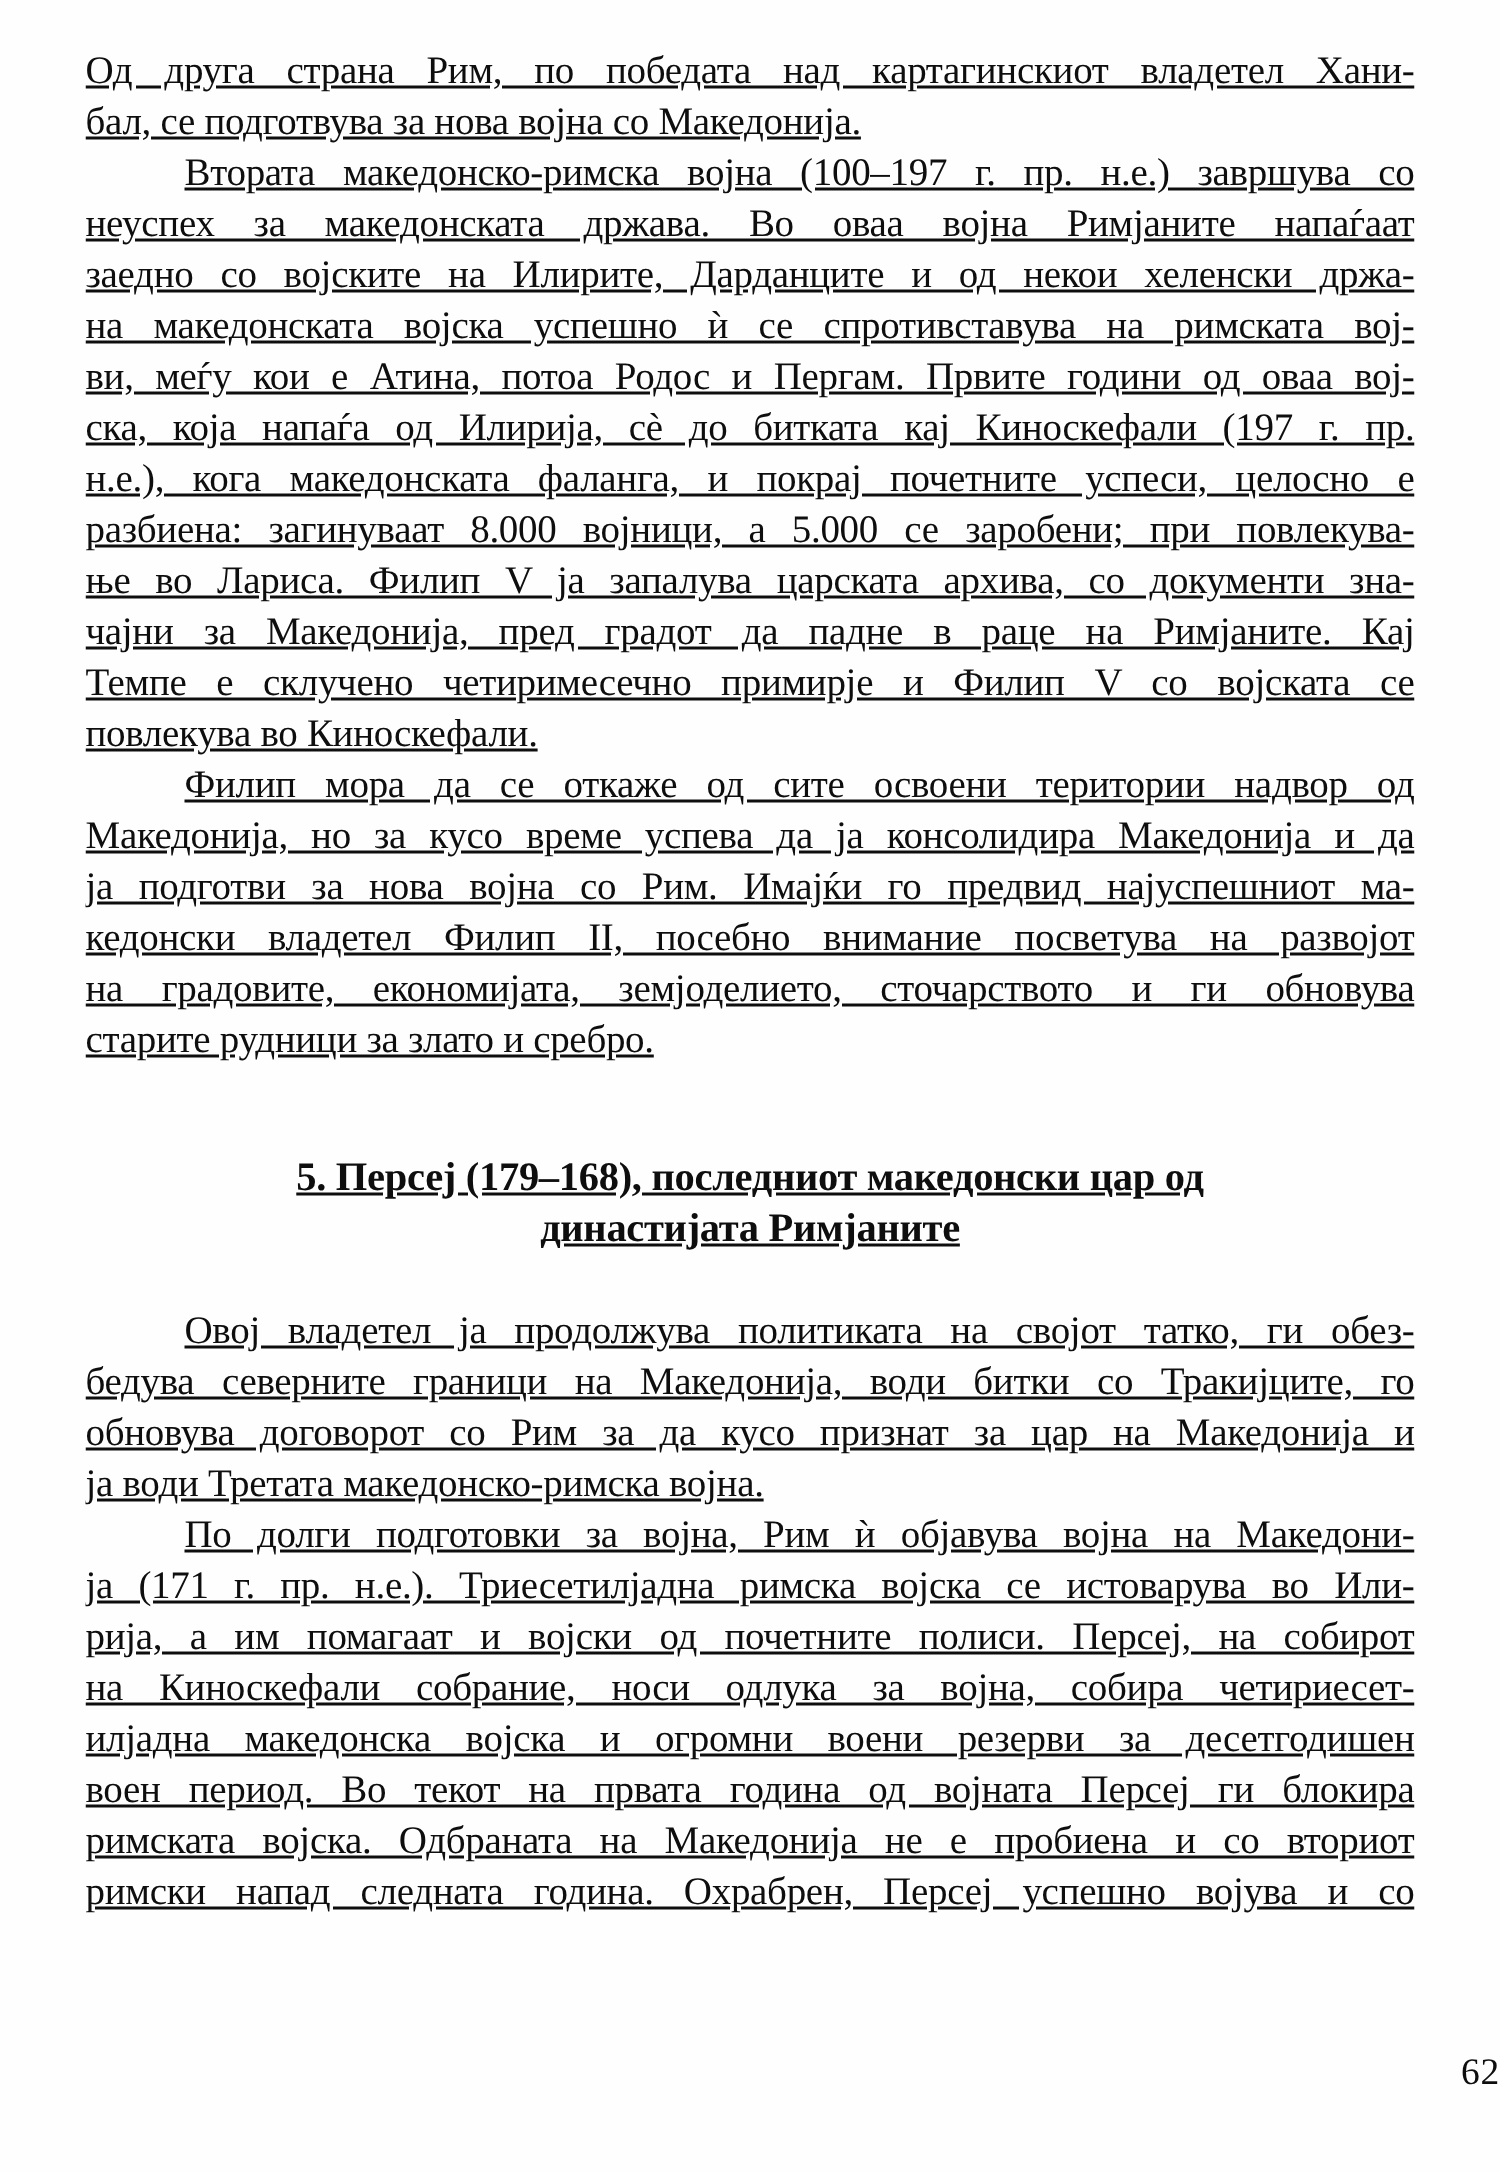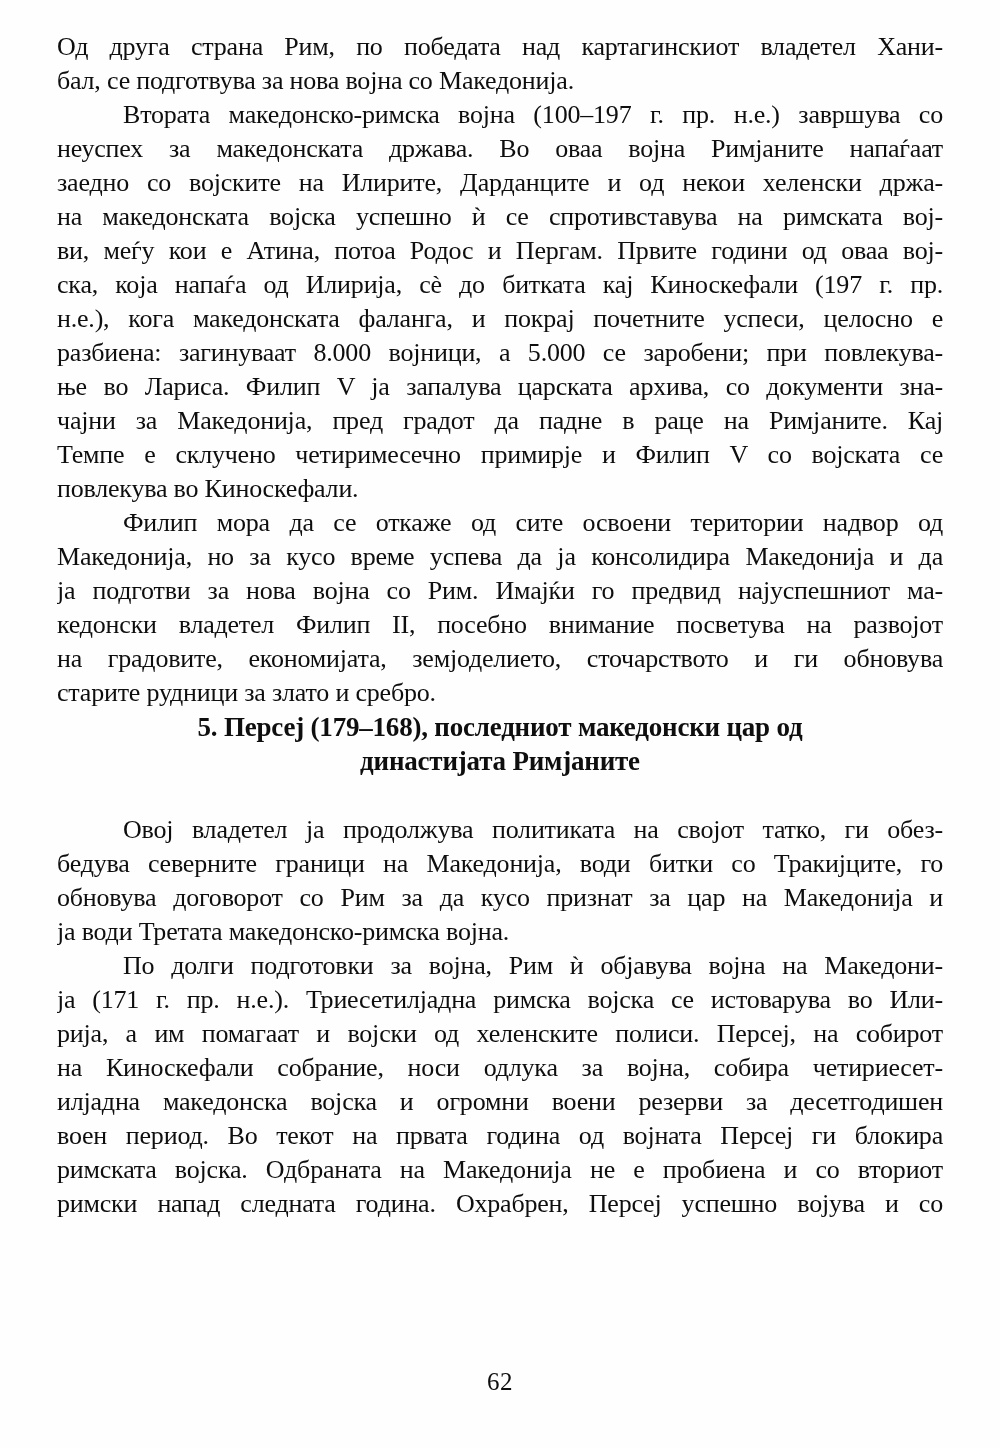--- a/index.html
+++ b/index.html
@@ -8,52 +8,54 @@
     width: 1000px; height: 1448px;
     font-family: "Liberation Serif", serif;
     color: #0e0e0e;
     overflow: hidden;
   }
   .page {
     position: relative;
     width: 1000px; height: 1448px;
     background: #fefefe;
     padding: 30px 57px 0 57px;
+    text-decoration: underline;
   }
   .content {
     font-size: 26px;
     line-height: 34px;
     letter-spacing: -0.2px;
   }
   .paragraph { margin: 0; }
   .line {
     height: 34px;
     overflow: hidden;
     text-align: justify;
     text-align-last: justify;
   }
   .line.last { text-align-last: auto; }
   .line.first-indent { text-indent: 66px; }
   .heading {
+    margin-top: 57px;
     margin-bottom: 35px;
     font-weight: bold;
     font-size: 27px;
     line-height: 34px;
   }
   .hline {
     height: 34px;
     overflow: hidden;
     text-align: center;
     text-align-last: center;
   }
   .page-number {
     position: absolute;
     left: 0; right: 0;
     top: 1368px;
-    text-align: center;
+    text-align: right;
     font-size: 25px;
     letter-spacing: 0.5px;
   }
 </style>
 </head>
 <body>
 
 <div class="page">
   <div class="content" id="content">
       <div class="paragraph">
@@ -88,21 +90,21 @@
       </div>
       <div class="paragraph">
         <div class="line first-indent">Овој владетел ја продолжува политиката на својот татко, ги обез-</div>
         <div class="line">бедува северните граници на Македонија, води битки со Тракијците, го</div>
         <div class="line">обновува договорот со Рим за да кусо признат за цар на Македонија и</div>
         <div class="line last">ја води Третата македонско-римска војна.</div>
       </div>
       <div class="paragraph">
         <div class="line first-indent">По долги подготовки за војна, Рим ѝ објавува војна на Македони-</div>
         <div class="line">ја (171 г. пр. н.е.). Триесетилјадна римска војска се истоварува во Или-</div>
-        <div class="line">рија, а им помагаат и војски од хеленските полиси. Персеј, на собирот</div>
+        <div class="line">рија, а им помагаат и војски од почетните полиси. Персеј, на собирот</div>
         <div class="line">на Киноскефали собрание, носи одлука за војна, собира четириесет-</div>
         <div class="line">илјадна македонска војска и огромни воени резерви за десетгодишен</div>
         <div class="line">воен период. Во текот на првата година од војната Персеј ги блокира</div>
         <div class="line">римската војска. Одбраната на Македонија не е пробиена и со вториот</div>
         <div class="line">римски напад следната година. Охрабрен, Персеј успешно војува и со</div>
       </div>
     </div>
   <div class="page-number">62</div>
 </div>
 

